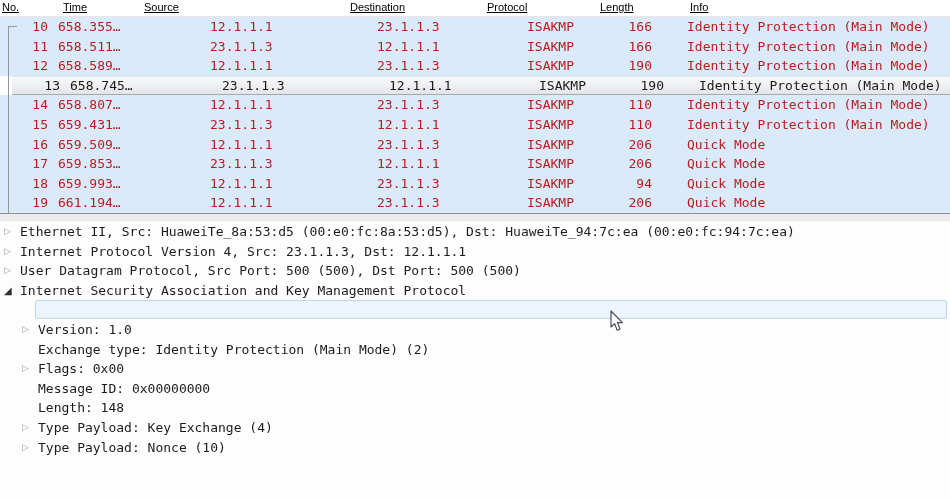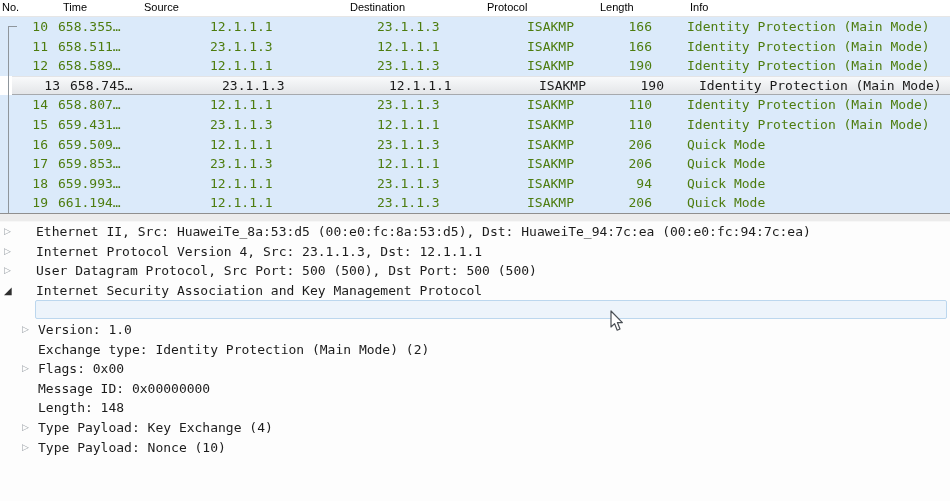--- a/index.html
+++ b/index.html
@@ -11,27 +11,27 @@
   
   #packet-list{
     position:absolute;left:0;top:0;width:950px;height:214px;
     border-bottom:1px solid #8f8f8f;box-sizing:border-box;background:#ffffff;
   }
   #plist-header{
     position:absolute;left:0;top:0;width:950px;height:17px;background:#ffffff;
     border-bottom:1px solid #e6e6e6;box-sizing:border-box;
     font-family:"Liberation Sans","DejaVu Sans",sans-serif;font-size:11px;color:#000;
   }
-  .hcell{position:absolute;top:1px;white-space:nowrap;}
+  .hcell{position:absolute;top:1px;white-space:nowrap;text-decoration:underline;}
   .h-no{left:2px;} .h-time{left:63px;} .h-src{left:144px;} .h-dst{left:350px;}
   .h-proto{left:487px;} .h-len{left:600px;} .h-info{left:690px;}
   #packet-rows{position:absolute;left:0;top:17px;width:950px;}
   .prow{
     position:relative;width:950px;height:19.6px;line-height:19.6px;
-    background:var(--row-blue,#dbeafa);font-size:13px;color:#4d7c0f;
+    background:var(--row-blue,#dbeafa);font-size:13px;color:#b91c1c;
   }
   .prow.selected{
     background:linear-gradient(to bottom,var(--selected-row-top,#fafbfc),var(--selected-row-bottom,#e2e4e7));
     box-shadow:inset 0 1px 0 #e3e4e6, inset 0 -1px 0 #a6a9ad;
     color:#1a1a1a;
     margin-left:12px;
   }
   .cell{position:absolute;top:0;white-space:nowrap;}
   .c-no{left:0;width:48px;text-align:right;}
   .c-time{left:58px;}
@@ -51,21 +51,21 @@
   }
   
   #detail-pane{
     position:absolute;left:0;top:222px;width:950px;height:279px;background:#fdfdfd;
   }
   .drow{
     position:relative;width:950px;height:19.6px;line-height:19.6px;
     font-size:13px;color:#1c1c1c;white-space:nowrap;
   }
   .dtext{position:absolute;top:0;z-index:2;}
-  .lvl0 .dtext{left:36px;}
+  .lvl0 .dtext{left:20px;}
   .lvl1 .dtext{left:38px;}
   .arrow{
     position:absolute;top:0;z-index:2;
     font-family:"DejaVu Sans",sans-serif;font-size:9px;line-height:19.6px;
   }
   .lvl0 .arrow{left:4px;}
   .lvl1 .arrow{left:22px;}
   .arrow.collapsed{color:#9aa0a6;}
   .arrow.expanded{color:#2f2f2f;font-size:10px;}
   .dhl{

